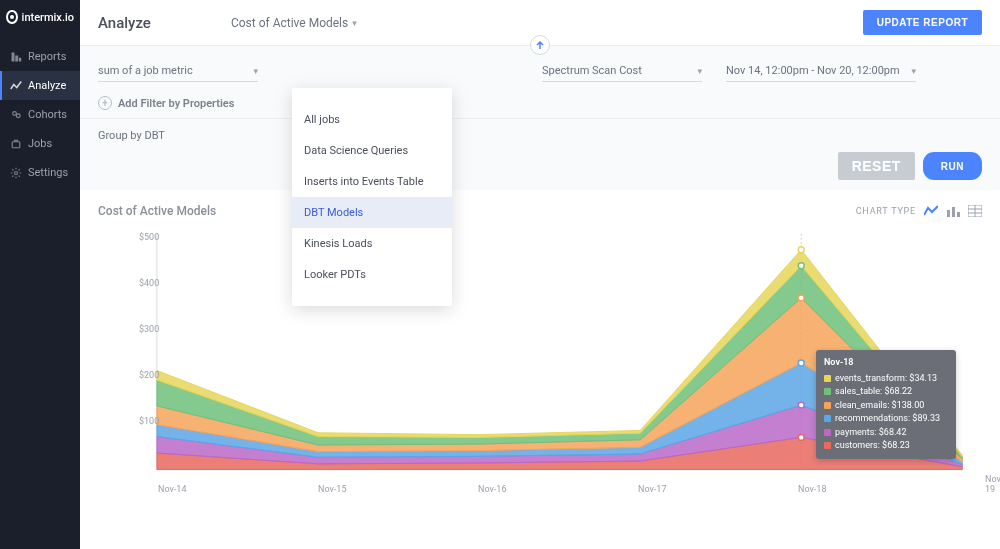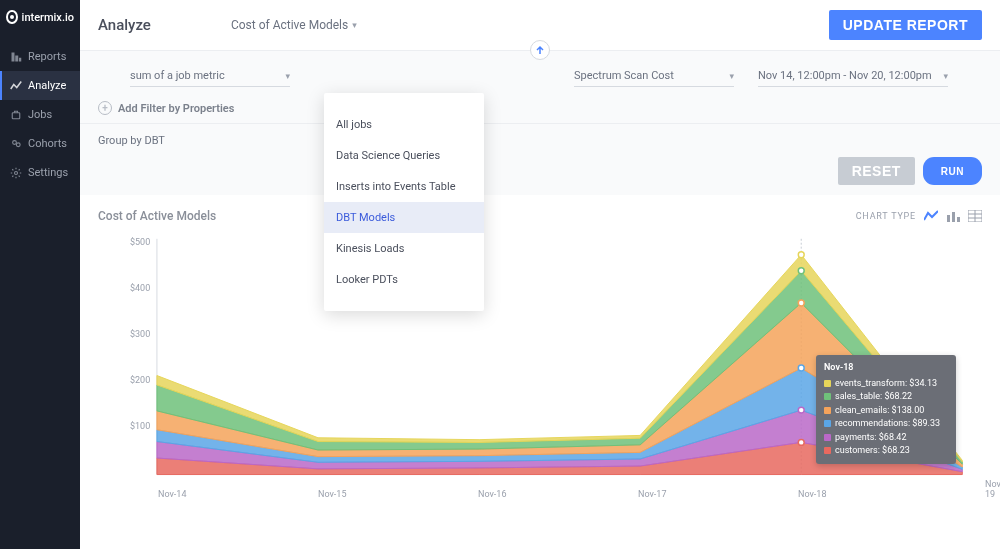--- a/index.html
+++ b/index.html
@@ -10,24 +10,24 @@
 .logo-icon { width: 14px; height: 14px; border-radius: 50%; border: 2px solid #fff; display: flex; align-items: center; justify-content: center; }
 .logo-icon::after { content: ""; width: 4px; height: 4px; background: #fff; border-radius: 50%; }
 .nav { margin-top: 8px; }
 .nav-item { display: flex; align-items: center; gap: 6px; padding: 8px 10px; cursor: pointer; }
 .nav-item.active { background: #2a3142; color: #fff; border-left: 2px solid #4c84ff; padding-left: 8px; }
 .nav-icon { width: 12px; height: 12px; opacity: .8; }
 .main { flex: 1; display: flex; flex-direction: column; background: #fff; overflow: hidden; }
 .topbar { display: flex; align-items: center; padding: 10px 18px; border-bottom: 1px solid #eceef1; position: relative; }
 .page-title { font-size: 15px; font-weight: 500; color: #4a4f5c; margin-right: 80px; }
 .report-name { font-size: 12px; color: #6b7280; display: flex; align-items: center; gap: 4px; }
-.update-btn { margin-left: auto; background: #4c84ff; color: #fff; border: none; padding: 7px 14px; font-size: 14px; font-weight: 600; letter-spacing: .5px; border-radius: 2px; cursor: pointer; }
+.update-btn { margin-left: auto; background: #4c84ff; color: #fff; border: none; padding: 7px 14px; font-size: 10px; font-weight: 600; letter-spacing: .5px; border-radius: 2px; cursor: pointer; }
 .upload-indicator { position: absolute; left: 50%; bottom: -10px; transform: translateX(-50%); width: 20px; height: 20px; border-radius: 50%; border: 1px solid #d6dae0; background: #fff; display: flex; align-items: center; justify-content: center; color: #4c84ff; z-index: 3; }
 .filters-panel { background: #f9fafb; padding: 14px 18px 10px 18px; position: relative; }
-.filter-row { display: flex; align-items: center; gap: 24px; margin-bottom: 14px; position: relative; margin-left: 32px; }
+.filter-row { display: flex; align-items: center; gap: 24px; margin-bottom: 14px; position: relative; }
 .sel { min-width: 150px; border-bottom: 1px solid #d6dae0; padding: 4px 0; color: #6b7280; font-size: 11px; display: flex; justify-content: space-between; align-items: center; cursor: pointer; }
 .sel.wide { min-width: 160px; }
 .sel.wider { min-width: 190px; }
 .chev { font-size: 9px; color: #9aa0ac; }
 .dropdown { position: absolute; top: 28px; left: 194px; width: 160px; background: #fff; box-shadow: 0 4px 18px rgba(0,0,0,.15); border-radius: 2px; z-index: 10; padding: 16px 0; }
 .dd-item { padding: 9px 12px; font-size: 11px; color: #4a4f5c; cursor: pointer; }
 .dd-item.sel-item { background: #e8ecf7; color: #3b5bdb; }
 .add-filter { display: flex; align-items: center; gap: 6px; color: #7b818c; font-size: 11px; font-weight: 600; }
 .add-circle { width: 14px; height: 14px; border: 1.5px solid #b8bdc6; border-radius: 50%; display: flex; align-items: center; justify-content: center; font-size: 10px; color: #b8bdc6; line-height: 1; }
 .divider-under { border-top: 1px solid #eceef1; margin: 8px -18px 10px -18px; }
@@ -39,21 +39,21 @@
 .chart-header { display: flex; align-items: center; }
 .chart-title { font-size: 12px; color: #8a8f99; font-weight: 500; }
 .chart-type-group { margin-left: auto; display: flex; align-items: center; gap: 8px; }
 .ct-label { font-size: 9px; letter-spacing: .8px; color: #9aa0ac; }
 .ct-icon { width: 14px; height: 12px; cursor: pointer; }
 .chart-area { position: relative; height: 270px; margin-top: 6px; }
 .chart-svg { position: absolute; inset: 0; }
 .tooltip { position: absolute; right: 26px; top: 126px; background: #6b6e76; color: #fff; font-size: 9px; border-radius: 3px; padding: 6px 8px; line-height: 1.5; min-width: 140px; box-shadow: 0 2px 6px rgba(0,0,0,.2); }
 .tt-row { display: flex; align-items: center; gap: 4px; }
 .swatch { width: 7px; height: 7px; border-radius: 1px; }
-.ylabel { position: absolute; font-size: 9px; color: #9aa0ac; }
+.ylabel { position: absolute; font-size: 9px; color: #9aa0ac; margin-left: 9px; }
 .xlabel { position: absolute; font-size: 9px; color: #9aa0ac; bottom: 0; }
 </style>
 </head>
 <body>
 
 <div class="app">
 
   <aside class="sidebar">
     <div class="logo">
       <span class="logo-icon"></span>
@@ -69,31 +69,31 @@
         <span>Reports</span>
       </div>
       <div class="nav-item active">
         <svg class="nav-icon" viewBox="0 0 16 16">
             <polyline points="1,12 5,6 9,10 15,2" stroke="currentColor" stroke-width="2" fill="none"></polyline>
           </svg>
         <span>Analyze</span>
       </div>
       <div class="nav-item">
         <svg class="nav-icon" viewBox="0 0 16 16">
+            <circle cx="6" cy="6" r="2.5" fill="none" stroke="currentColor" stroke-width="1.5"></circle>
+            <circle cx="11" cy="9" r="2.5" fill="none" stroke="currentColor" stroke-width="1.5"></circle>
+          </svg>
+        <span>Cohorts</span>
+      </div>
+      <div class="nav-item">
+        <svg class="nav-icon" viewBox="0 0 16 16">
             <rect x="3" y="5" width="10" height="8" rx="1" fill="none" stroke="currentColor" stroke-width="1.5"></rect>
             <path d="M6 5V3h4v2" stroke="currentColor" stroke-width="1.5" fill="none"></path>
           </svg>
         <span>Jobs</span>
-      </div>
-      <div class="nav-item">
-        <svg class="nav-icon" viewBox="0 0 16 16">
-            <circle cx="6" cy="6" r="2.5" fill="none" stroke="currentColor" stroke-width="1.5"></circle>
-            <circle cx="11" cy="9" r="2.5" fill="none" stroke="currentColor" stroke-width="1.5"></circle>
-          </svg>
-        <span>Cohorts</span>
       </div>
       <div class="nav-item">
         <svg class="nav-icon" viewBox="0 0 16 16">
             <circle cx="8" cy="8" r="2" fill="none" stroke="currentColor" stroke-width="1.5"></circle>
             <path d="M8 1v2M8 13v2M1 8h2M13 8h2M3 3l1.5 1.5M11.5 11.5L13 13M13 3l-1.5 1.5M4.5 11.5L3 13" stroke="currentColor" stroke-width="1.5"></path>
           </svg>
         <span>Settings</span>
       </div>
     </nav>
   </aside>

